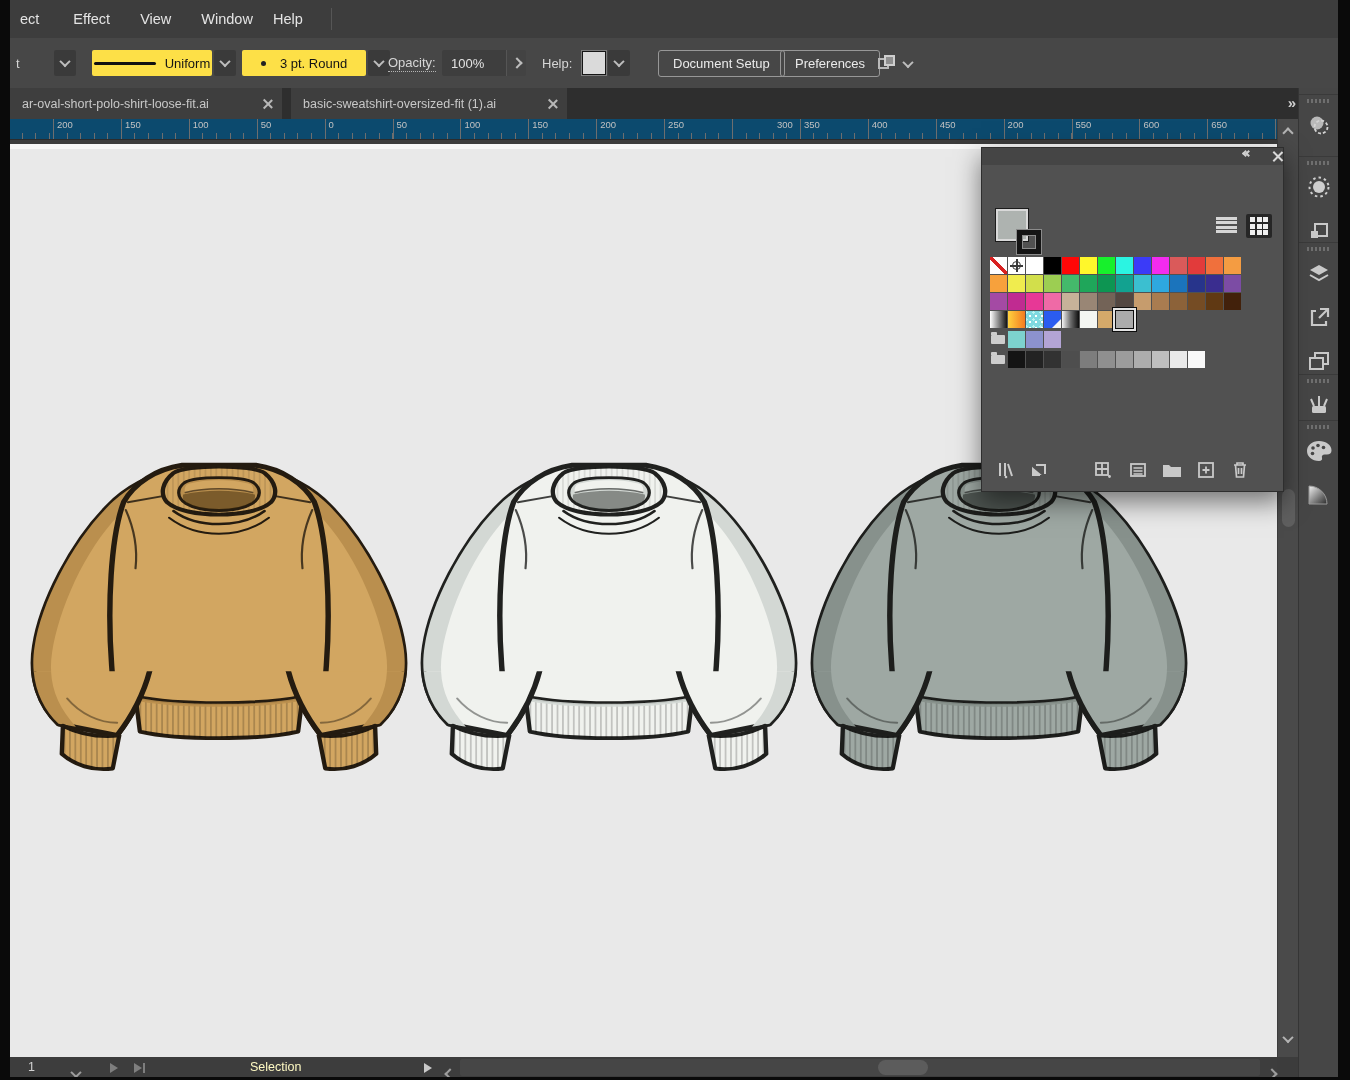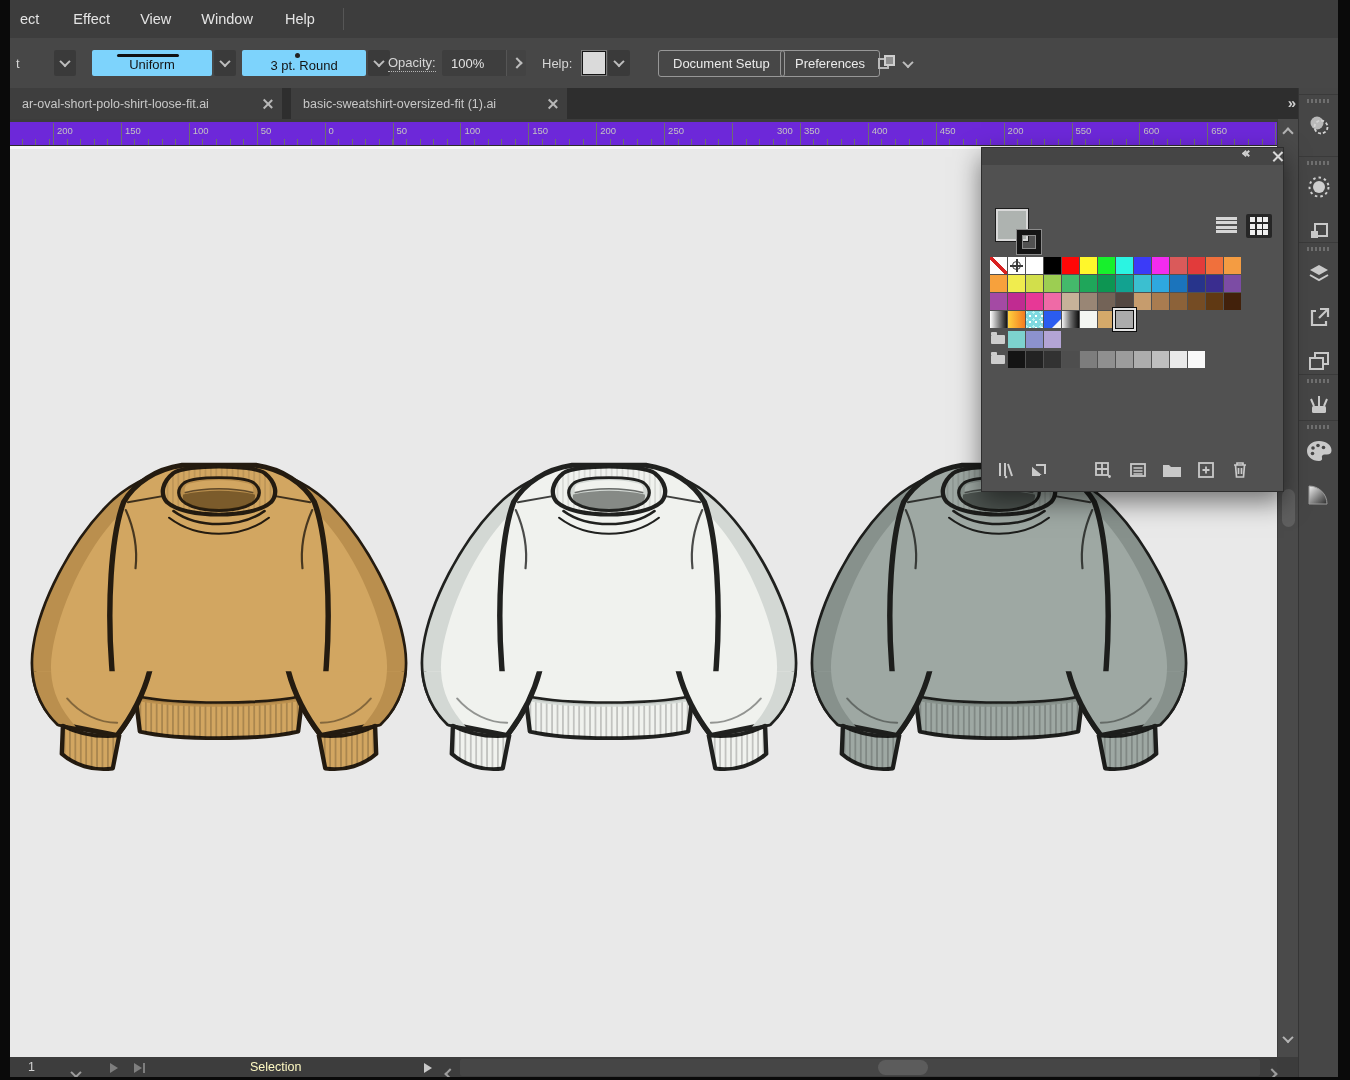--- a/index.html
+++ b/index.html
@@ -11,21 +11,21 @@
   #edge-bottom{left:0;bottom:0;width:1350px;height:3px;}
 
   
   #menubar{position:absolute;left:10px;top:0;width:1328px;height:38px;background:#3d3d3d;display:flex;align-items:center;z-index:5;}
   .menu-item{color:#e4e4e4;font-size:14.5px;padding:0 2px;cursor:default;}
   #menubar .sep{width:1px;height:22px;background:#565656;margin-left:26px;}
 
   
   #controlbar{position:absolute;left:10px;top:38px;width:1328px;height:50px;background:#474747;z-index:5;}
   #controlbar .abs{position:absolute;top:12px;height:26px;display:flex;align-items:center;}
-  .pill{background:#7dd3fc;border-radius:2px;color:#141414;font-size:13px;display:flex;align-items:center;justify-content:center;height:26px;flex-direction:column;}
+  .pill{background:#fde047;border-radius:2px;color:#141414;font-size:13px;display:flex;align-items:center;justify-content:center;height:26px;}
   .chevbox{width:22px;height:26px;background:#3a3a3a;border-radius:2px;display:flex;align-items:center;justify-content:center;margin-left:2px;}
   .chev{width:8px;height:8px;display:inline-block;border-right:2px solid #bdbdbd;border-bottom:2px solid #bdbdbd;transform:rotate(45deg) translate(-1px,-1px);}
   .chev.up{transform:rotate(-135deg);}
   .chev.left{transform:rotate(135deg);}
   .chev.right{transform:rotate(-45deg);}
   .ctl-label{color:#d6d6d6;font-size:13px;}
   .dotted-u{border-bottom:1px dotted #b5b5b5;padding-bottom:1px;}
   .valbox{background:#3e3e3e;color:#e2e2e2;font-size:13px;width:64px;height:26px;display:flex;align-items:center;padding-left:9px;border-radius:2px 0 0 2px;}
   .valarrow{width:20px;height:26px;background:#434343;border-left:1px solid #555;display:flex;align-items:center;justify-content:center;border-radius:0 2px 2px 0;}
   .outline-btn{height:27px;padding:0 14px;border:1px solid #979797;border-radius:3px;color:#eaeaea;font-size:13px;display:flex;align-items:center;background:transparent;}
@@ -39,21 +39,21 @@
   
   #tabbar{position:absolute;left:10px;top:88px;width:1328px;height:31px;background:#2e2e2e;z-index:5;}
   .doctab{position:absolute;top:0;height:31px;display:flex;align-items:center;padding:0 10px 0 12px;background:#3e3e3e;color:#c8c8c8;font-size:12.5px;white-space:nowrap;overflow:hidden;}
   .doctab.active{background:#595959;color:#fbfbfb;}
   .closex{position:relative;width:9px;height:9px;margin-left:9px;flex:0 0 auto;}
   .closex::before,.closex::after{content:"";position:absolute;left:4px;top:-1px;width:1.5px;height:12px;background:#b8b8b8;transform:rotate(45deg);}
   .closex::after{transform:rotate(-45deg);}
   #tab-overflow{position:absolute;right:44px;top:6px;color:#cfcfcf;font-size:15px;letter-spacing:-2px;font-weight:bold;}
 
   
-  #ruler{position:absolute;left:10px;top:122px;width:1267px;height:24px;background:#6d28d9;border-bottom:1px solid #2c2c2c;overflow:hidden;z-index:4;}
+  #ruler{position:absolute;left:10px;top:116px;width:1267px;height:24px;background:#0c4a6e;border-bottom:1px solid #2c2c2c;overflow:hidden;z-index:4;}
   #ruler .minors{position:absolute;left:0;bottom:0;width:100%;height:6px;background-image:repeating-linear-gradient(to right,#6e6e6e 0 1px,transparent 1px 13.58px);background-position-x:43px;}
   .rtick{position:absolute;bottom:0;width:1px;height:22px;background:#6e6e6e;}
   .rlabel{position:absolute;top:3px;color:#c2c2c2;font-size:9.5px;}
 
   
   #canvas{position:absolute;left:10px;top:144px;width:1267px;height:913px;background:#e9e9e9;z-index:1;}
   #canvas .topstrip{position:absolute;left:0;top:0;width:100%;height:5px;background:#f7f7f7;}
   .garment{position:absolute;width:412px;height:345px;}
   .garment svg{display:block;width:100%;height:100%;}
 
@@ -129,21 +129,21 @@
 <div id="app">
   <div class="edge" id="edge-left"></div>
   <div class="edge" id="edge-right"></div>
   <div class="edge" id="edge-bottom"></div>
 
   <div id="menubar">
       <span class="menu-item" style="margin-left: 8px;">ect</span>
       <span class="menu-item" style="margin-left: 30px;">Effect</span>
       <span class="menu-item" style="margin-left: 26px;">View</span>
       <span class="menu-item" style="margin-left: 26px;">Window</span>
-      <span class="menu-item" style="margin-left: 28px;">Help</span>
+      <span class="menu-item" style="margin-left: 16px;">Help</span>
       <span class="sep"></span>
     </div>
 
   <div id="controlbar">
     <div class="abs" style="left:6px;">
         <span class="ctl-label">t</span>
       </div>
     <div class="abs" style="left:42px;">
         <span class="chevbox">
           <i class="chev"></i>

